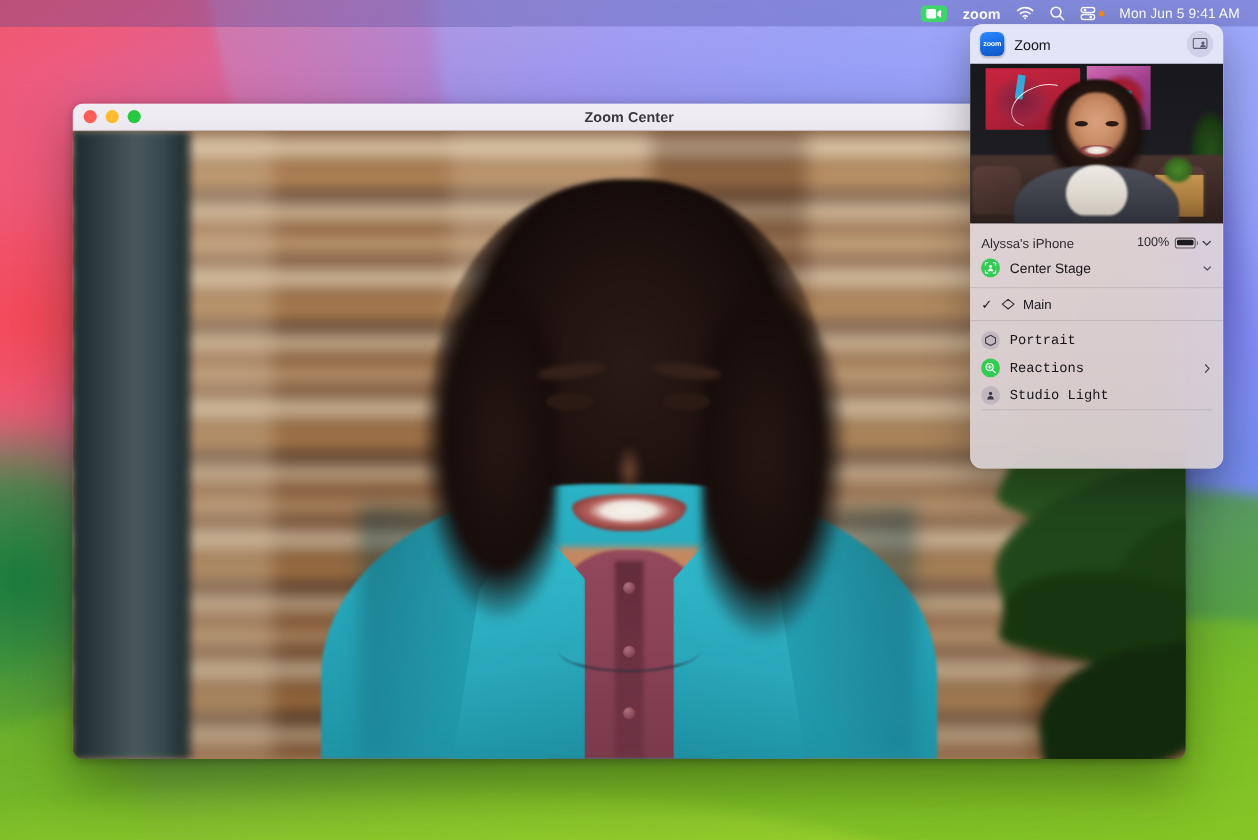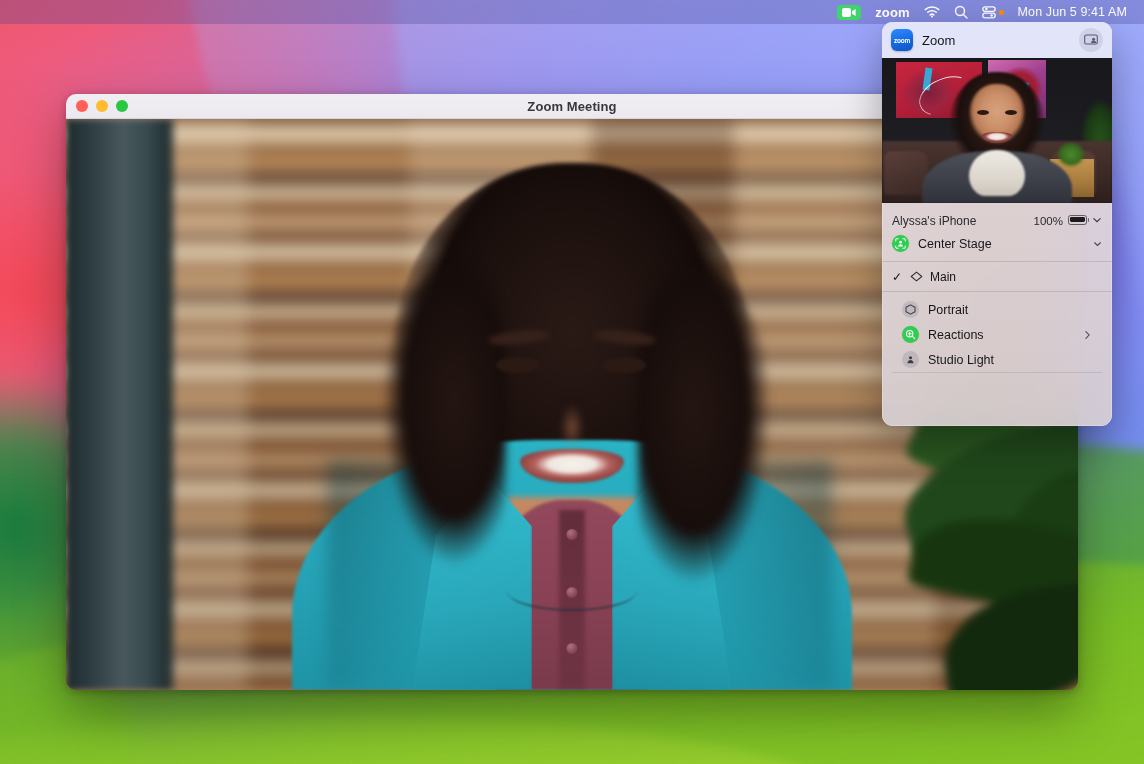--- a/index.html
+++ b/index.html
@@ -427,37 +427,37 @@
 
   
   .cc-section { padding:0; }
   .cc-divider { height:1px; background:rgba(0,0,0,.11); margin:0 0px; }
   .cc-row {
     display:flex; align-items:center; height:22px; padding:0 10px;
     font-size:12.5px; color:#16161b;
   }
   .cc-device-row { height:23px; padding-top:2px; }
   .cc-device-name { font-size:12px; font-weight:400; color:#2a2a30; }
-  .cc-device-right { margin-left:auto; display:flex; align-items:flex-start; gap:5px; }
+  .cc-device-right { margin-left:auto; display:flex; align-items:center; gap:5px; }
   .cc-battery-pct { font-size:11.5px; color:#2a2a30; }
   .batt {
     position:relative; width:19px; height:10px; border:1.1px solid rgba(0,0,0,.55);
     border-radius:2.6px;
   }
   .batt::after {
     content:""; position:absolute; right:-3.2px; top:2.6px; width:1.6px; height:4px;
     background:rgba(0,0,0,.5); border-radius:0 1px 1px 0;
   }
   .batt .fill { position:absolute; inset:1.2px; background:#1b1b20; border-radius:1.4px; }
 
   .chev-d { width:10px; height:10px; color:#3a3a42; flex-shrink:0; }
   .chev-r { width:9px; height:12px; color:#4a4a52; flex-shrink:0; margin-left:auto; }
 
   .cc-feature-row {
-    display:flex; align-items:center; height:25px; padding:0 20px; gap:9px;
+    display:flex; align-items:center; height:25px; padding:0 10px; gap:9px;font-family:Liberation Mono, monospace;
   }
   .f-icon {
     width:17px; height:17px; border-radius:50%; flex-shrink:0;
     display:flex; align-items:center; justify-content:center;
     background:rgba(110,110,135,.22);
     color:#3b3b45;
   }
   .f-icon.on { background:#31cd52; color:#fff; box-shadow:0 0 0 .5px rgba(0,0,0,.06); }
   .f-label { font-size:12.5px; color:#16161b; }
 
@@ -528,21 +528,21 @@
   <div class="mb-item mb-clock">Mon Jun 5  9:41 AM</div>
 </div>
 
 <div id="zoom-window">
   <div id="zoom-titlebar">
     <div class="traffic">
       <div class="tl red"></div>
       <div class="tl yellow"></div>
       <div class="tl green"></div>
     </div>
-    <div id="zoom-title">Zoom Meeting</div>
+    <div id="zoom-title">Zoom Center</div>
   </div>
 
   <div id="zoom-video">
     <div class="wood"></div>
     <div class="wood-patch"></div>
     <div class="pillar"></div>
     <div class="plant">
       <div class="leaf l4"></div>
         <div class="leaf l1"></div>
       <div class="leaf l5"></div>

